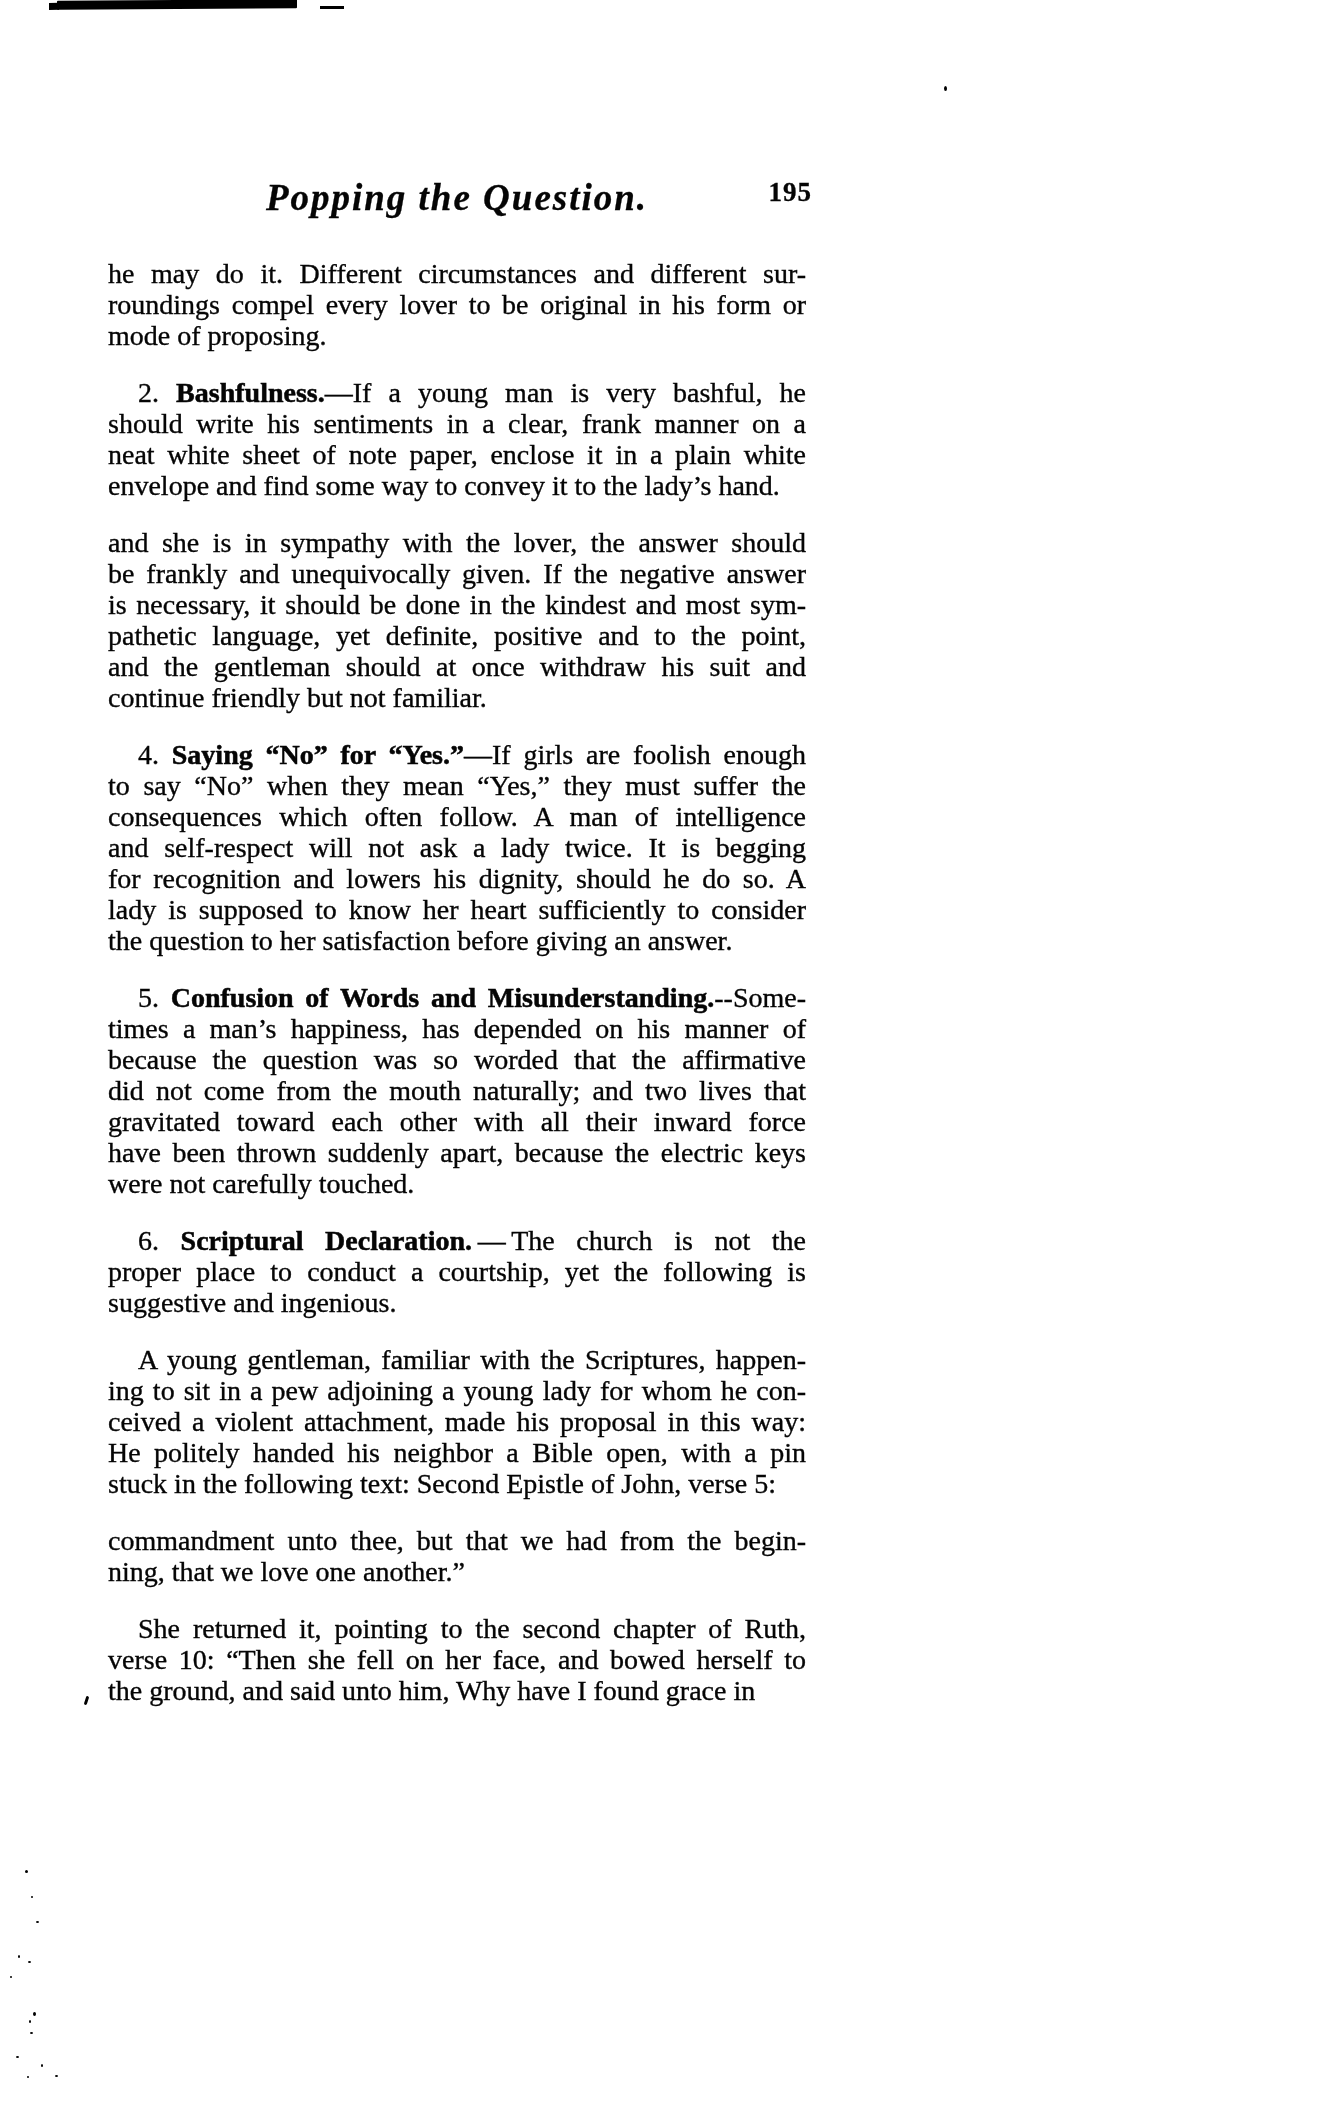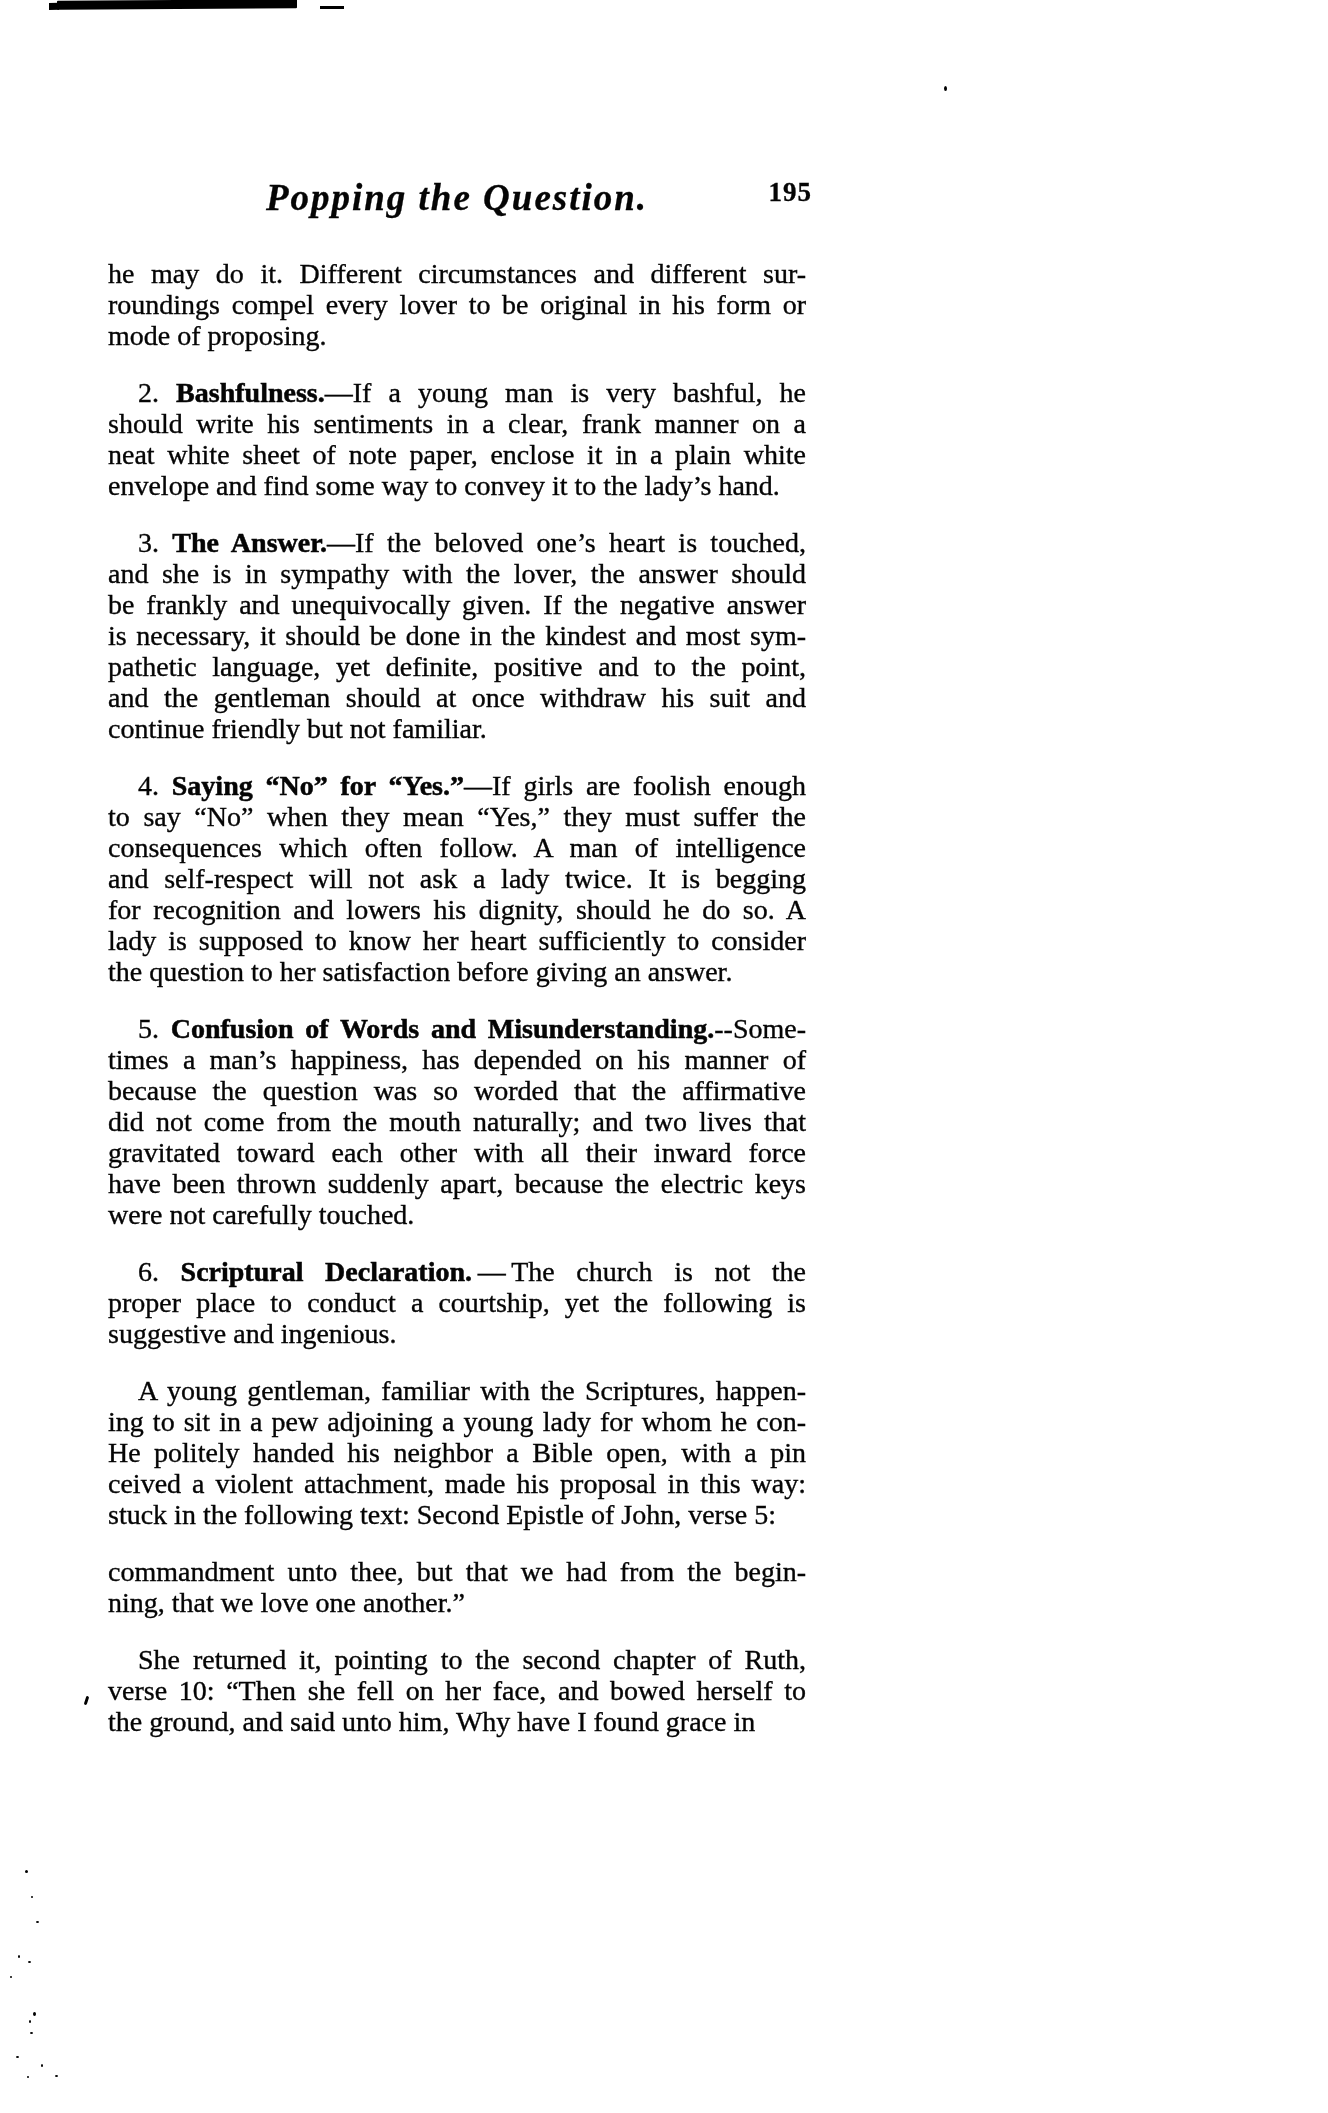--- a/index.html
+++ b/index.html
@@ -75,21 +75,20 @@
         <div class="line"><span>roundings compel every lover to be original in his form or</span></div>
         <div class="line last"><span>mode of proposing.</span></div>
       </div>
       <div class="para">
         <div class="line indent"><span>2. </span><b>Bashfulness.</b><span>—If a young man is very bashful, he</span></div>
         <div class="line"><span>should write his sentiments in a clear, frank manner on a</span></div>
         <div class="line"><span>neat white sheet of note paper, enclose it in a plain white</span></div>
         <div class="line last"><span>envelope and find some way to convey it to the lady’s hand.</span></div>
       </div>
       <div class="para">
-        <div class="line indent"><span>3. </span><b>The Answer.</b><span>—If the beloved one’s heart is touched,</span></div>
         <div class="line"><span>and she is in sympathy with the lover, the answer should</span></div>
         <div class="line"><span>be frankly and unequivocally given.  If the negative answer</span></div>
         <div class="line"><span>is necessary, it should be done in the kindest and most sym-</span></div>
         <div class="line"><span>pathetic language, yet definite, positive and to the point,</span></div>
         <div class="line"><span>and the gentleman should at once withdraw his suit and</span></div>
         <div class="line last"><span>continue friendly but not familiar.</span></div>
       </div>
       <div class="para">
         <div class="line indent"><span>4. </span><b>Saying “No” for “Yes.”</b><span>—If girls are foolish enough</span></div>
         <div class="line"><span>to say “No” when they mean “Yes,” they must suffer the</span></div>
@@ -109,22 +108,22 @@
         <div class="line last"><span>were not carefully touched.</span></div>
       </div>
       <div class="para">
         <div class="line indent"><span>6. </span><b>Scriptural Declaration.</b><span> — The church is not the</span></div>
         <div class="line"><span>proper place to conduct a courtship, yet the following is</span></div>
         <div class="line last"><span>suggestive and ingenious.</span></div>
       </div>
       <div class="para">
         <div class="line indent"><span>A young gentleman, familiar with the Scriptures, happen-</span></div>
         <div class="line"><span>ing to sit in a pew adjoining a young lady for whom he con-</span></div>
+        <div class="line"><span>ceived a violent attachment, made his proposal in this way:</span></div>
         <div class="line"><span>He politely handed his neighbor a Bible open, with a pin</span></div>
-        <div class="line"><span>ceived a violent attachment, made his proposal in this way:</span></div>
         <div class="line last"><span>stuck in the following text: Second Epistle of John, verse 5:</span></div>
       </div>
       <div class="para">
         <div class="line"><span>commandment unto thee, but that we had from the begin-</span></div>
         <div class="line last"><span>ning, that we love one another.”</span></div>
       </div>
       <div class="para">
         <div class="line indent"><span>She returned it, pointing to the second chapter of Ruth,</span></div>
         <div class="line"><span>verse 10: “Then she fell on her face, and bowed herself to</span></div>
         <div class="line last"><span>the ground, and said unto him, Why have I found grace in</span></div>

